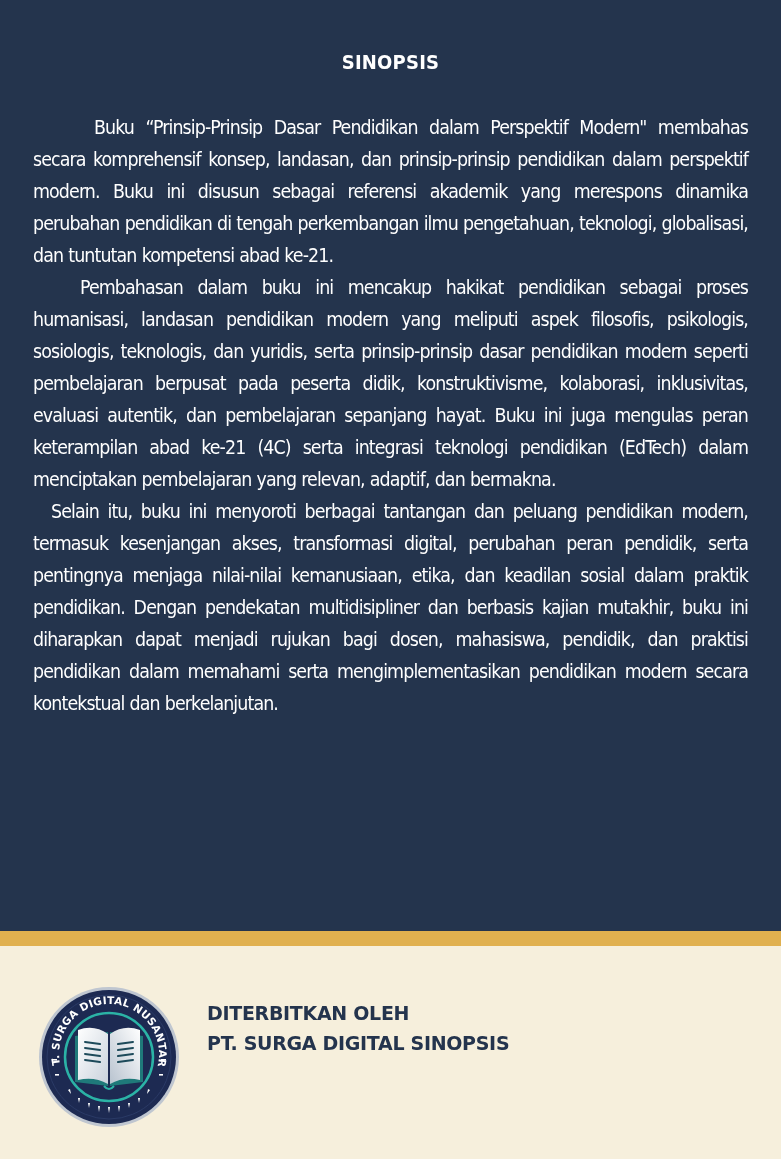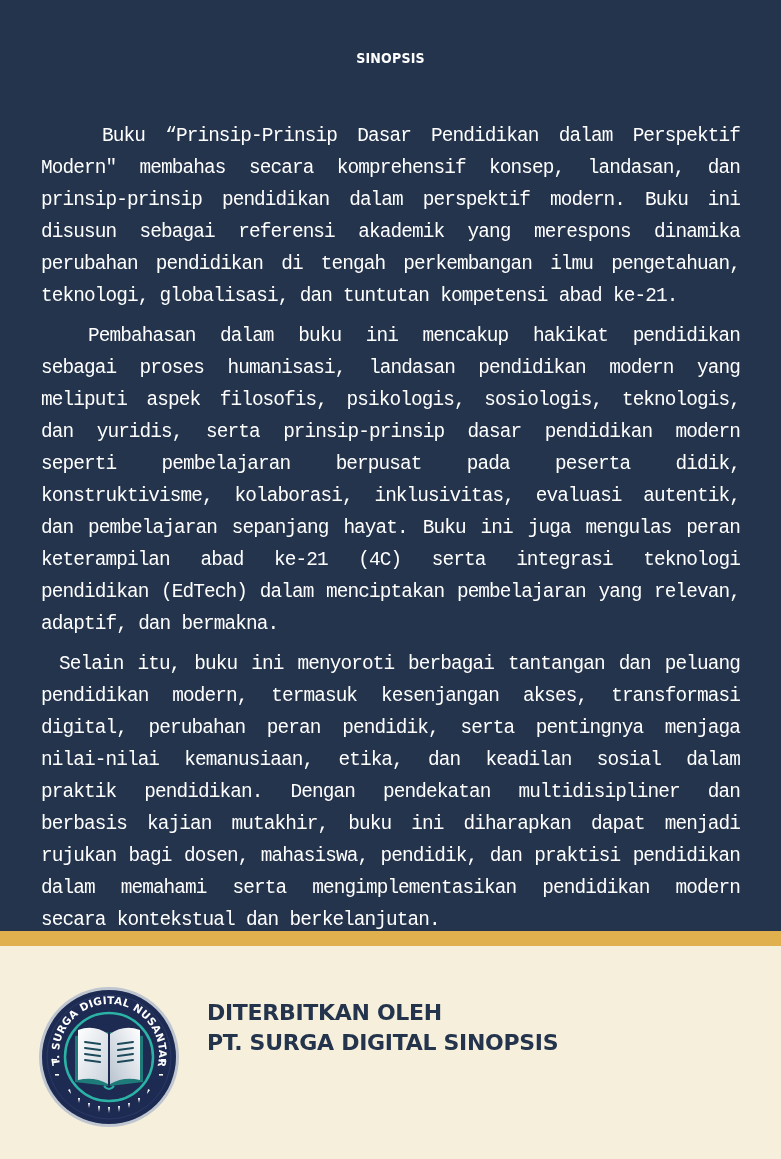--- a/index.html
+++ b/index.html
@@ -9,50 +9,50 @@
     font-family: "DejaVu Sans", "Liberation Sans", sans-serif;
     position: relative;
   }
   .top {
     position: absolute; left: 0; top: 0; width: 781px; height: 931px;
     background: #24344d;
   }
   .title {
     position: absolute; left: 0; top: 50px; width: 781px;
     text-align: center; color: #ffffff;
-    font-weight: bold; font-size: 14px; letter-spacing: 0.2px;
+    font-weight: bold; font-size: 20px; letter-spacing: 0.2px;
     font-family: "DejaVu Sans Condensed", "DejaVu Sans", sans-serif;
   }
   .body-text {
     position: absolute; left: 33px; top: 112px; width: 715px;
     color: #ffffff;
     font-size: 19.4px; line-height: 32px;
     text-align: justify;
     font-family: "DejaVu Sans", sans-serif;
     font-stretch: condensed;
   }
-  .body-text p { margin: 8px; font-family: Liberation Mono, monospace; }
+  .body-text p { margin: 0; }
   .p1 { text-indent: 61px; }
   .p2 { text-indent: 47px; }
   .p3 { text-indent: 18px; }
   .cond { display: inline; letter-spacing: -0.9px; word-spacing: 0.5px; }
   .gold {
     position: absolute; left: 0; top: 931px; width: 781px; height: 15px;
     background: #e0b04f;
   }
   .bottom {
     position: absolute; left: 0; top: 946px; width: 781px; height: 213px;
     background: #f6efdc;
   }
   .logo {
     position: absolute; left: 38px; top: 986px; width: 142px; height: 142px;
   }
   .publisher {
     position: absolute; left: 207px; top: 998px;
-    color: #24344d; font-size: 22px; line-height: 30px;
+    color: #24344d; font-size: 19px; line-height: 30px;
     font-family: "DejaVu Sans", sans-serif;
   }
   .publisher .bold { font-weight: bold; letter-spacing: -0.3px; }
   .publisher .reg { color: #2a3446; letter-spacing: -0.2px; }
 </style>
 </head>
 <body>
 
 <div class="top">
   <div class="title">SINOPSIS</div>

